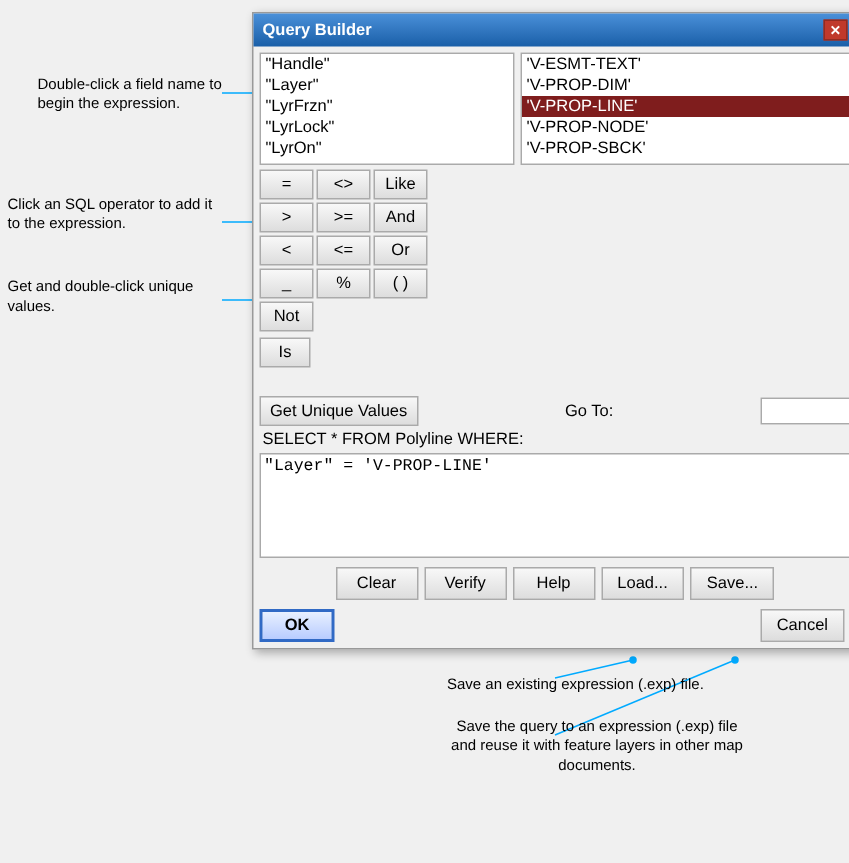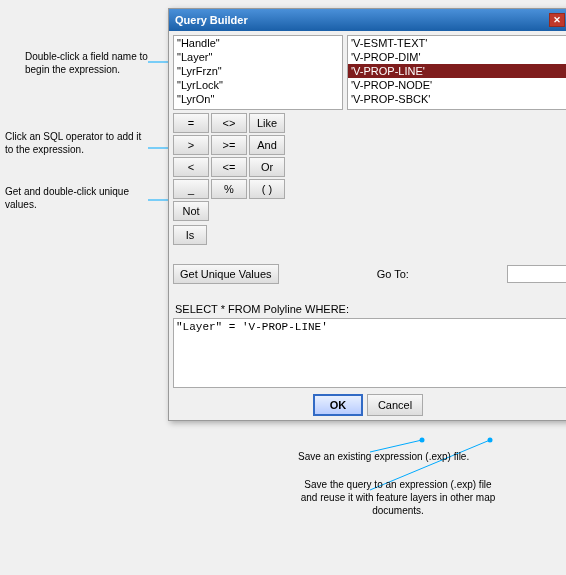--- a/index.html
+++ b/index.html
@@ -144,21 +144,21 @@
       border: 1px solid #aaa;
       height: 18px;
       width: 60px;
       font-size: 11px;
       padding: 1px 2px;
     }
 
     
     .where-label {
       font-size: 11px;
-      margin-top: 16px;
+      margin-top: 0;
       padding: 0 2px;
     }
 
     
     .expr-textarea {
       width: 100%;
       height: 70px;
       border: 1px solid #aaa;
       font-size: 11px;
       font-family: 'Courier New', monospace;
@@ -289,22 +289,29 @@
     <div class="unique-row">
       <button class="unique-btn">Get Unique Values</button>
       <span class="goto-label">Go To:</span>
       <input class="goto-input" type="text" value="" style="">
     </div>
 
     <div class="where-label">SELECT * FROM Polyline WHERE:</div>
 
     <textarea class="expr-textarea" id="expr-area" style="">"Layer" = 'V-PROP-LINE'</textarea>
 
-
-    <div class="btn-row" style="justify-content: center; margin-right: 4px;">
+    <div class="btn-row">
+      <button class="action-btn">Clear</button>
+      <button class="action-btn">Verify</button>
+      <button class="action-btn">Help</button>
+      <button class="action-btn">Load...</button>
+      <button class="action-btn">Save...</button>
+    </div>
+
+    <div class="btn-row" style="justify-content: space-between; margin-right: 4px;">
       <button class="action-btn ok-btn">OK</button>
       <button class="action-btn">Cancel</button>
     </div>
   </div>
 </div>
 
 <div style="position:absolute; left:298px; top:450px;">
   <span style="font-size:10px; line-height:1.3;">Save an existing expression (.exp) file.</span>
 </div>
 

